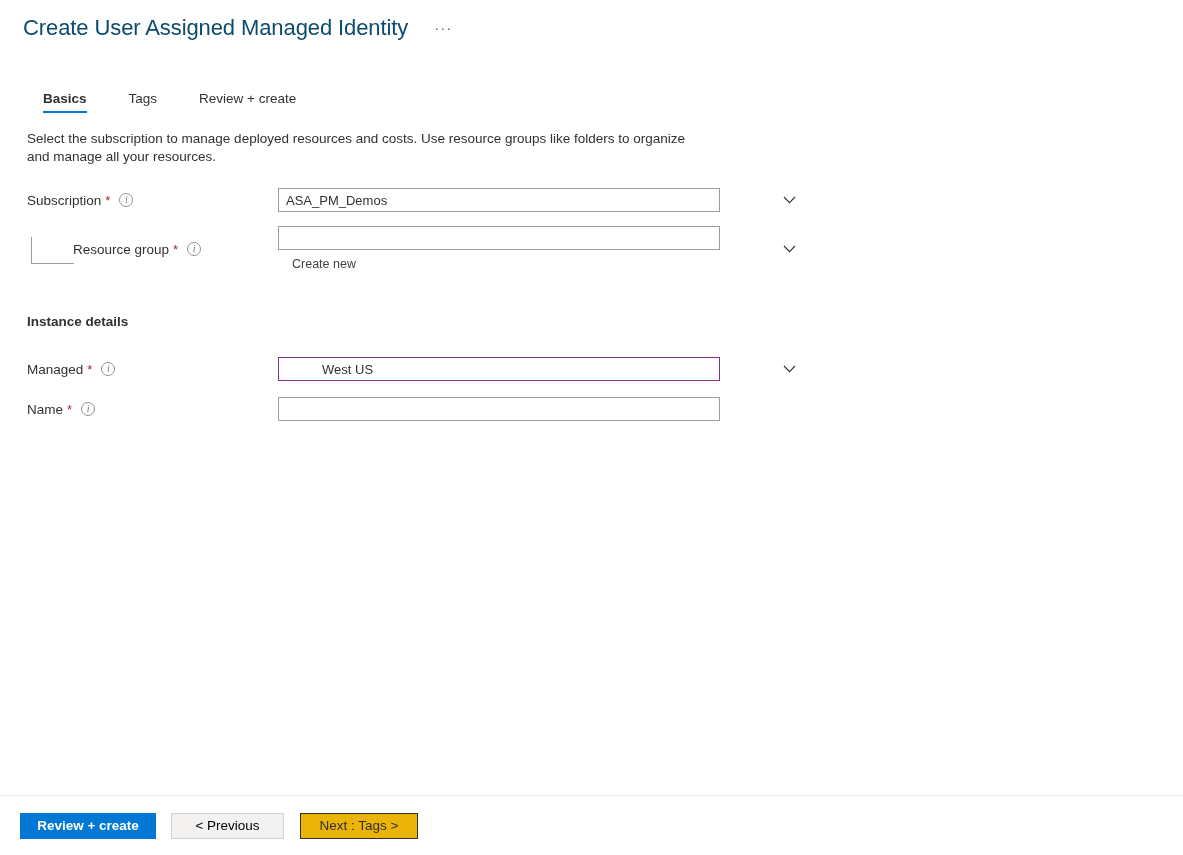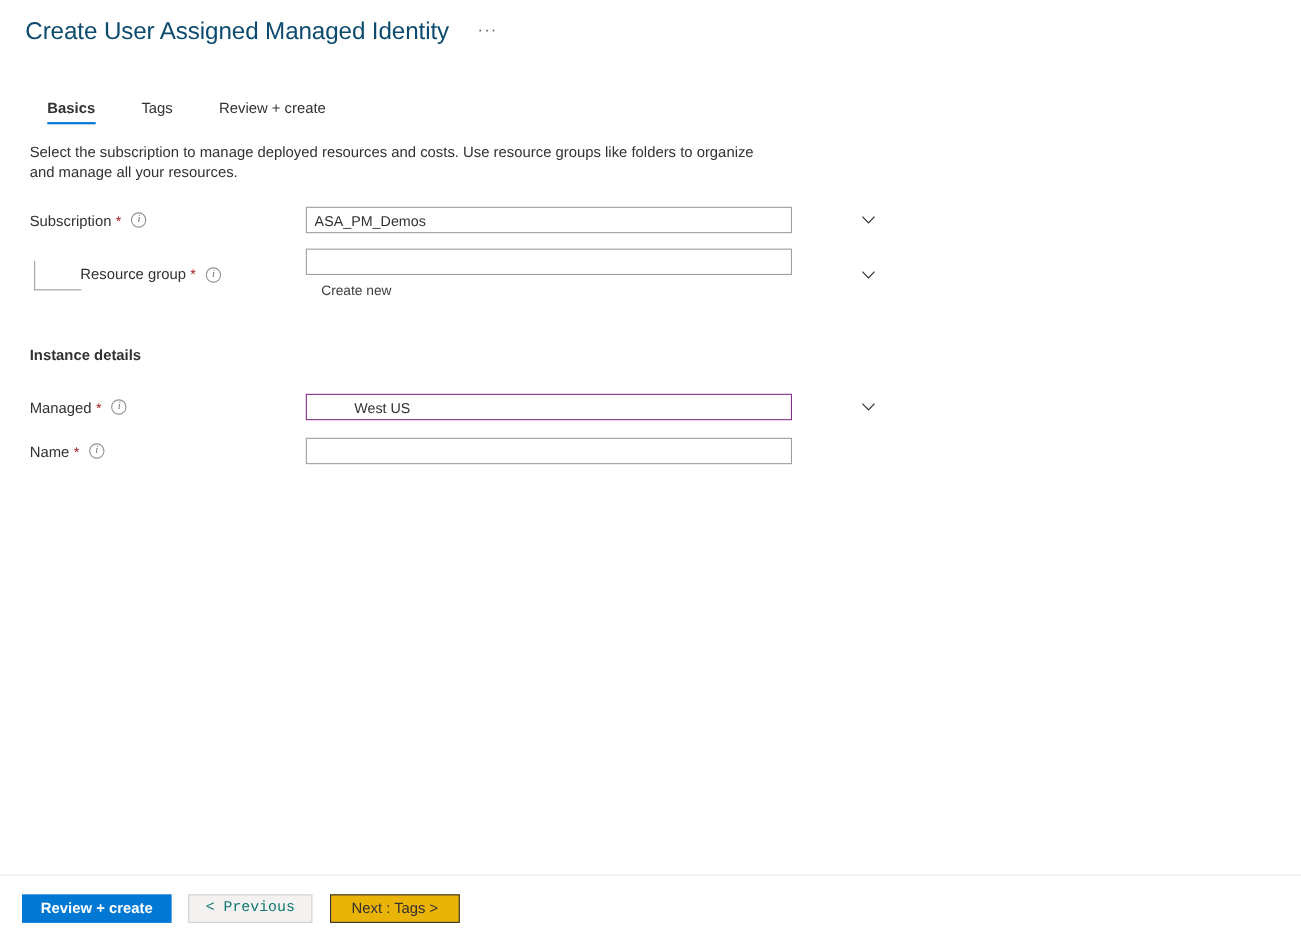--- a/index.html
+++ b/index.html
@@ -226,27 +226,26 @@
   }
   .btn-primary {
     background: #0078d4;
     color: #ffffff;
     font-weight: bold;
     min-width: 136px;
     padding: 0 14px;
   }
   .btn-disabled {
     background: #f3f2f1;
-    color: #0f766e;
+    color: #000000;
     border: 1px solid #d2d0ce;
     min-width: 113px;
     padding: 0 12px;
     margin-left: 15px;
     cursor: default;
-    font-family: Liberation Mono, monospace;
   }
   .btn-default {
     background: #eab308;
     color: #323130;
     border: 1px solid #323130;
     min-width: 118px;
     padding: 0 12px;
     margin-left: 16px;
   }
 </style>

